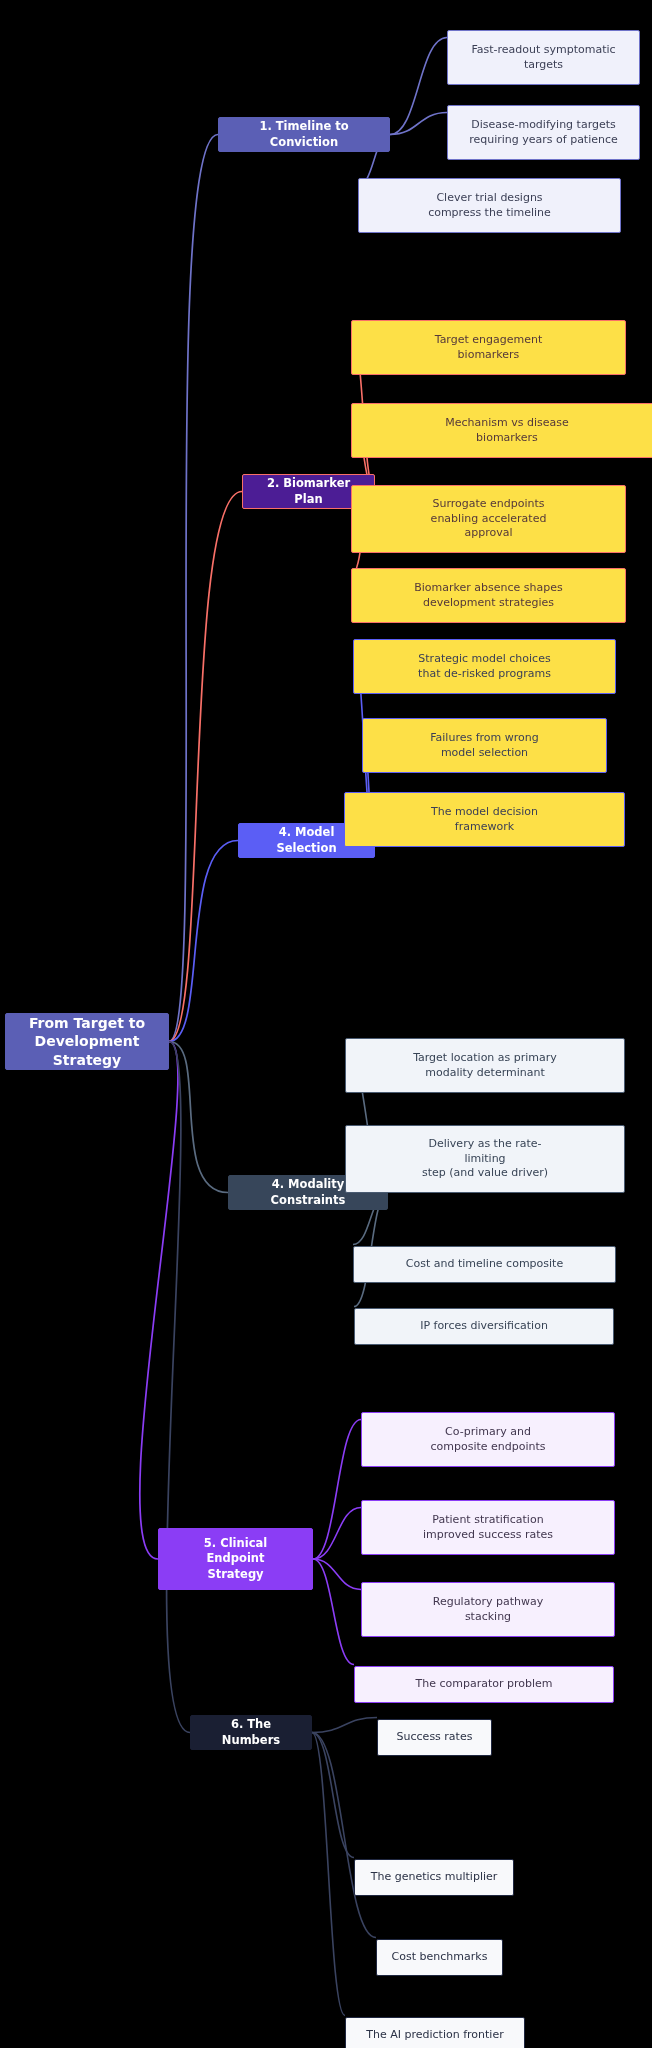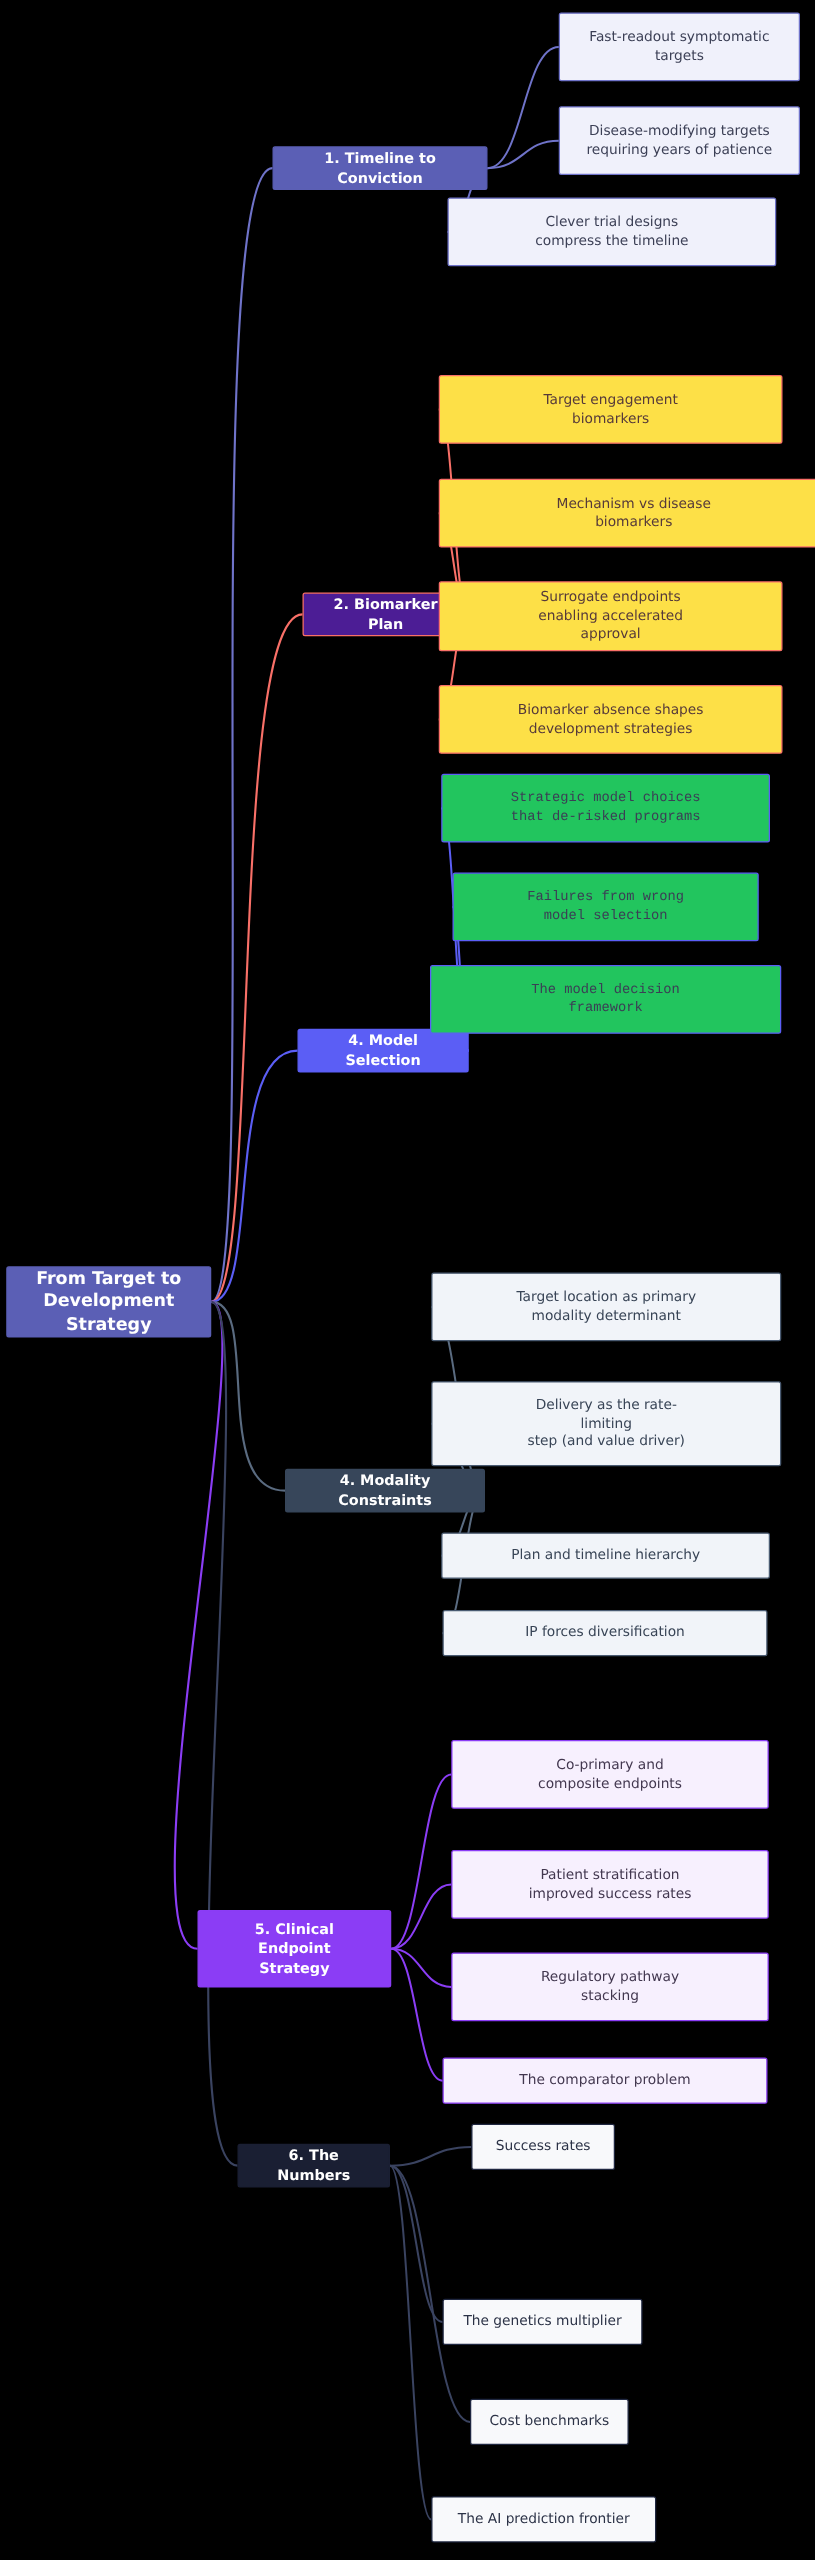--- a/index.html
+++ b/index.html
@@ -57,24 +57,25 @@
   .b2 { background: #4c1d95; border: 1px solid #f97068; }
   .b3 { background: #5b5ef5; border: 1px solid #5b5ef5; }
   .b4 { background: #37465a; border: 1px solid #37465a; }
   .b5 { background: #8b3df5; border: 1px solid #8b3df5; }
   .b6 { background: #1a1f33; border: 1px solid #1a1f33; }
 
   .leaf {
     font-size: 11px;
     border-radius: 2px;
     padding: 5px 8px;
+    margin-top: 20px;
   }
   .l1 { background: #f0f1fb; color: #3b3f55; border: 1.6px solid #6f73c9; }
   .l2 { background: #fde047; color: #55393a; border: 1.6px solid #f97068; }
-  .l3 { background: #22c55e; color: #3b3f55; border: 1.6px solid #5b5ef5; font-family: Liberation Mono, monospace; }
+  .l3 { background: #fde047; color: #3b3f55; border: 1.6px solid #5b5ef5; }
   .l4 { background: #f1f4f9; color: #384456; border: 1.6px solid #4a5b72; }
   .l5 { background: #f7f0fe; color: #42374f; border: 1.6px solid #8b3df5; }
   .l6 { background: #f8f9fb; color: #2b3246; border: 1.6px solid #1f2740; }
 </style>
 </head>
 <body>
 
 <div id="canvas">
   <svg id="edges" viewBox="0 0 652 2048">
       <path d="M 169 1041.5 C 209 1041.5, 158 134.5, 218 134.5" fill="none" stroke="#6f73c9" stroke-width="1.7"></path>
@@ -111,39 +112,39 @@
 targets</div>
     <div class="node leaf l1" style="left: 447px; top: 85px; width: 193px; height: 55px;">Disease-modifying targets
 requiring years of patience</div>
     <div class="node leaf l1" style="left: 358px; top: 158px; width: 263px; height: 55px;">Clever trial designs
 compress the timeline</div>
     <div class="node branch b2" style="left: 242px; top: 474px; width: 133px; height: 35px;">2. Biomarker Plan</div>
     <div class="node leaf l2" style="left: 351px; top: 300px; width: 275px; height: 55px;">Target engagement
 biomarkers</div>
     <div class="node leaf l2" style="left: 351px; top: 383px; width: 312px; height: 55px;">Mechanism vs disease
 biomarkers</div>
-    <div class="node leaf l2" style="left: 351px; top: 465px; width: 275px; height: 56px;">Surrogate endpoints
+    <div class="node leaf l2" style="left: 351px; top: 465px; width: 275px; height: 68px;">Surrogate endpoints
 enabling accelerated
 approval</div>
     <div class="node leaf l2" style="left: 351px; top: 548px; width: 275px; height: 55px;">Biomarker absence shapes
 development strategies</div>
     <div class="node branch b3" style="left: 238px; top: 823px; width: 137px; height: 35px;">4. Model Selection</div>
     <div class="node leaf l3" style="left: 353px; top: 619px; width: 263px; height: 55px;">Strategic model choices
 that de-risked programs</div>
     <div class="node leaf l3" style="left: 362px; top: 698px; width: 245px; height: 55px;">Failures from wrong
 model selection</div>
     <div class="node leaf l3" style="left: 344px; top: 772px; width: 281px; height: 55px;">The model decision
 framework</div>
     <div class="node branch b4" style="left: 228px; top: 1175px; width: 160px; height: 35px;">4. Modality Constraints</div>
     <div class="node leaf l4" style="left: 345px; top: 1018px; width: 280px; height: 55px;">Target location as primary
 modality determinant</div>
     <div class="node leaf l4" style="left: 345px; top: 1105px; width: 280px; height: 68px;">Delivery as the rate-
 limiting
 step (and value driver)</div>
-    <div class="node leaf l4" style="left: 353px; top: 1226px; width: 263px; height: 37px;">Plan and timeline hierarchy</div>
+    <div class="node leaf l4" style="left: 353px; top: 1226px; width: 263px; height: 37px;">Cost and timeline composite</div>
     <div class="node leaf l4" style="left: 354px; top: 1288px; width: 260px; height: 37px;">IP forces diversification</div>
     <div class="node branch b5" style="left: 158px; top: 1528px; width: 155px; height: 62px;">5. Clinical Endpoint
 Strategy</div>
     <div class="node leaf l5" style="left: 361px; top: 1392px; width: 254px; height: 55px;">Co-primary and
 composite endpoints</div>
     <div class="node leaf l5" style="left: 361px; top: 1480px; width: 254px; height: 55px;">Patient stratification
 improved success rates</div>
     <div class="node leaf l5" style="left: 361px; top: 1562px; width: 254px; height: 55px;">Regulatory pathway
 stacking</div>
     <div class="node leaf l5" style="left: 354px; top: 1646px; width: 260px; height: 37px;">The comparator problem</div>

